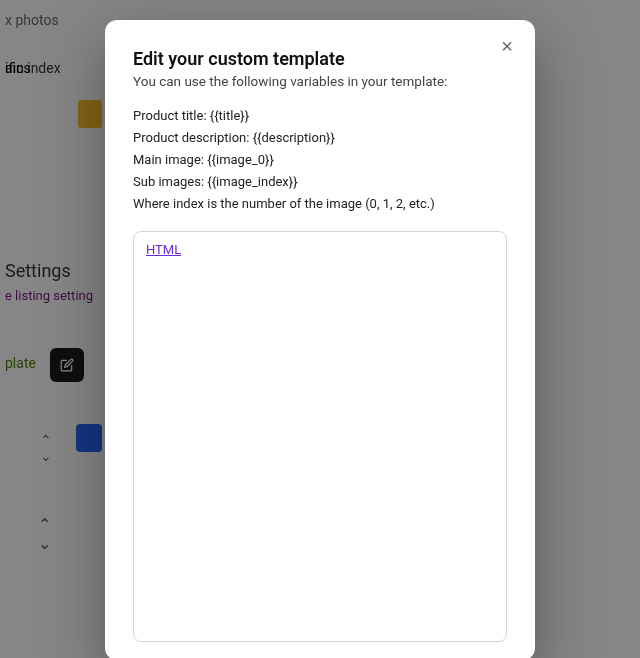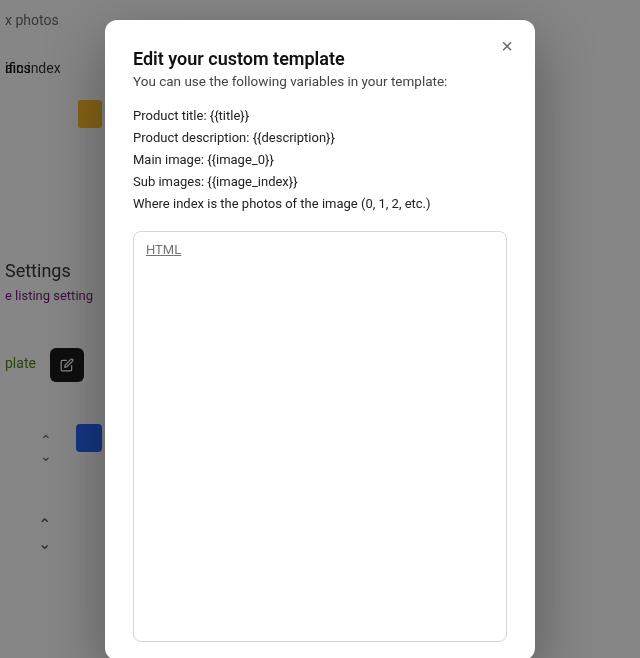--- a/index.html
+++ b/index.html
@@ -158,21 +158,21 @@
 
     .html-textarea-wrapper {
       border: 1px solid #d1d5db;
       border-radius: 8px;
       overflow: hidden;
     }
 
     .textarea-label {
       display: block;
       font-size: 13px;
-      color: #737373;
+      color: #6d28d9;
       padding: 10px 12px 0 12px;
       text-decoration: underline;
     }
 
     .html-textarea {
       width: 100%;
       height: 380px;
       border: none;
       outline: none;
       resize: none;
@@ -213,21 +213,21 @@
     <button class="modal-close">×</button>
 
     <h2 class="modal-title">Edit your custom template</h2>
     <p class="modal-subtitle">You can use the following variables in your template:</p>
 
     <div class="variables-list">
       <p>Product title: {{title}}</p>
       <p>Product description: {{description}}</p>
       <p>Main image: {{image_0}}</p>
       <p>Sub images: {{image_index}}</p>
-      <p>Where index is the photos of the image (0, 1, 2, etc.)</p>
+      <p>Where index is the number of the image (0, 1, 2, etc.)</p>
     </div>
 
     <div class="html-textarea-wrapper">
       <label class="textarea-label">HTML</label>
       <textarea class="html-textarea" placeholder="" style=""></textarea>
     </div>
 
   </div>
 </div>
 

